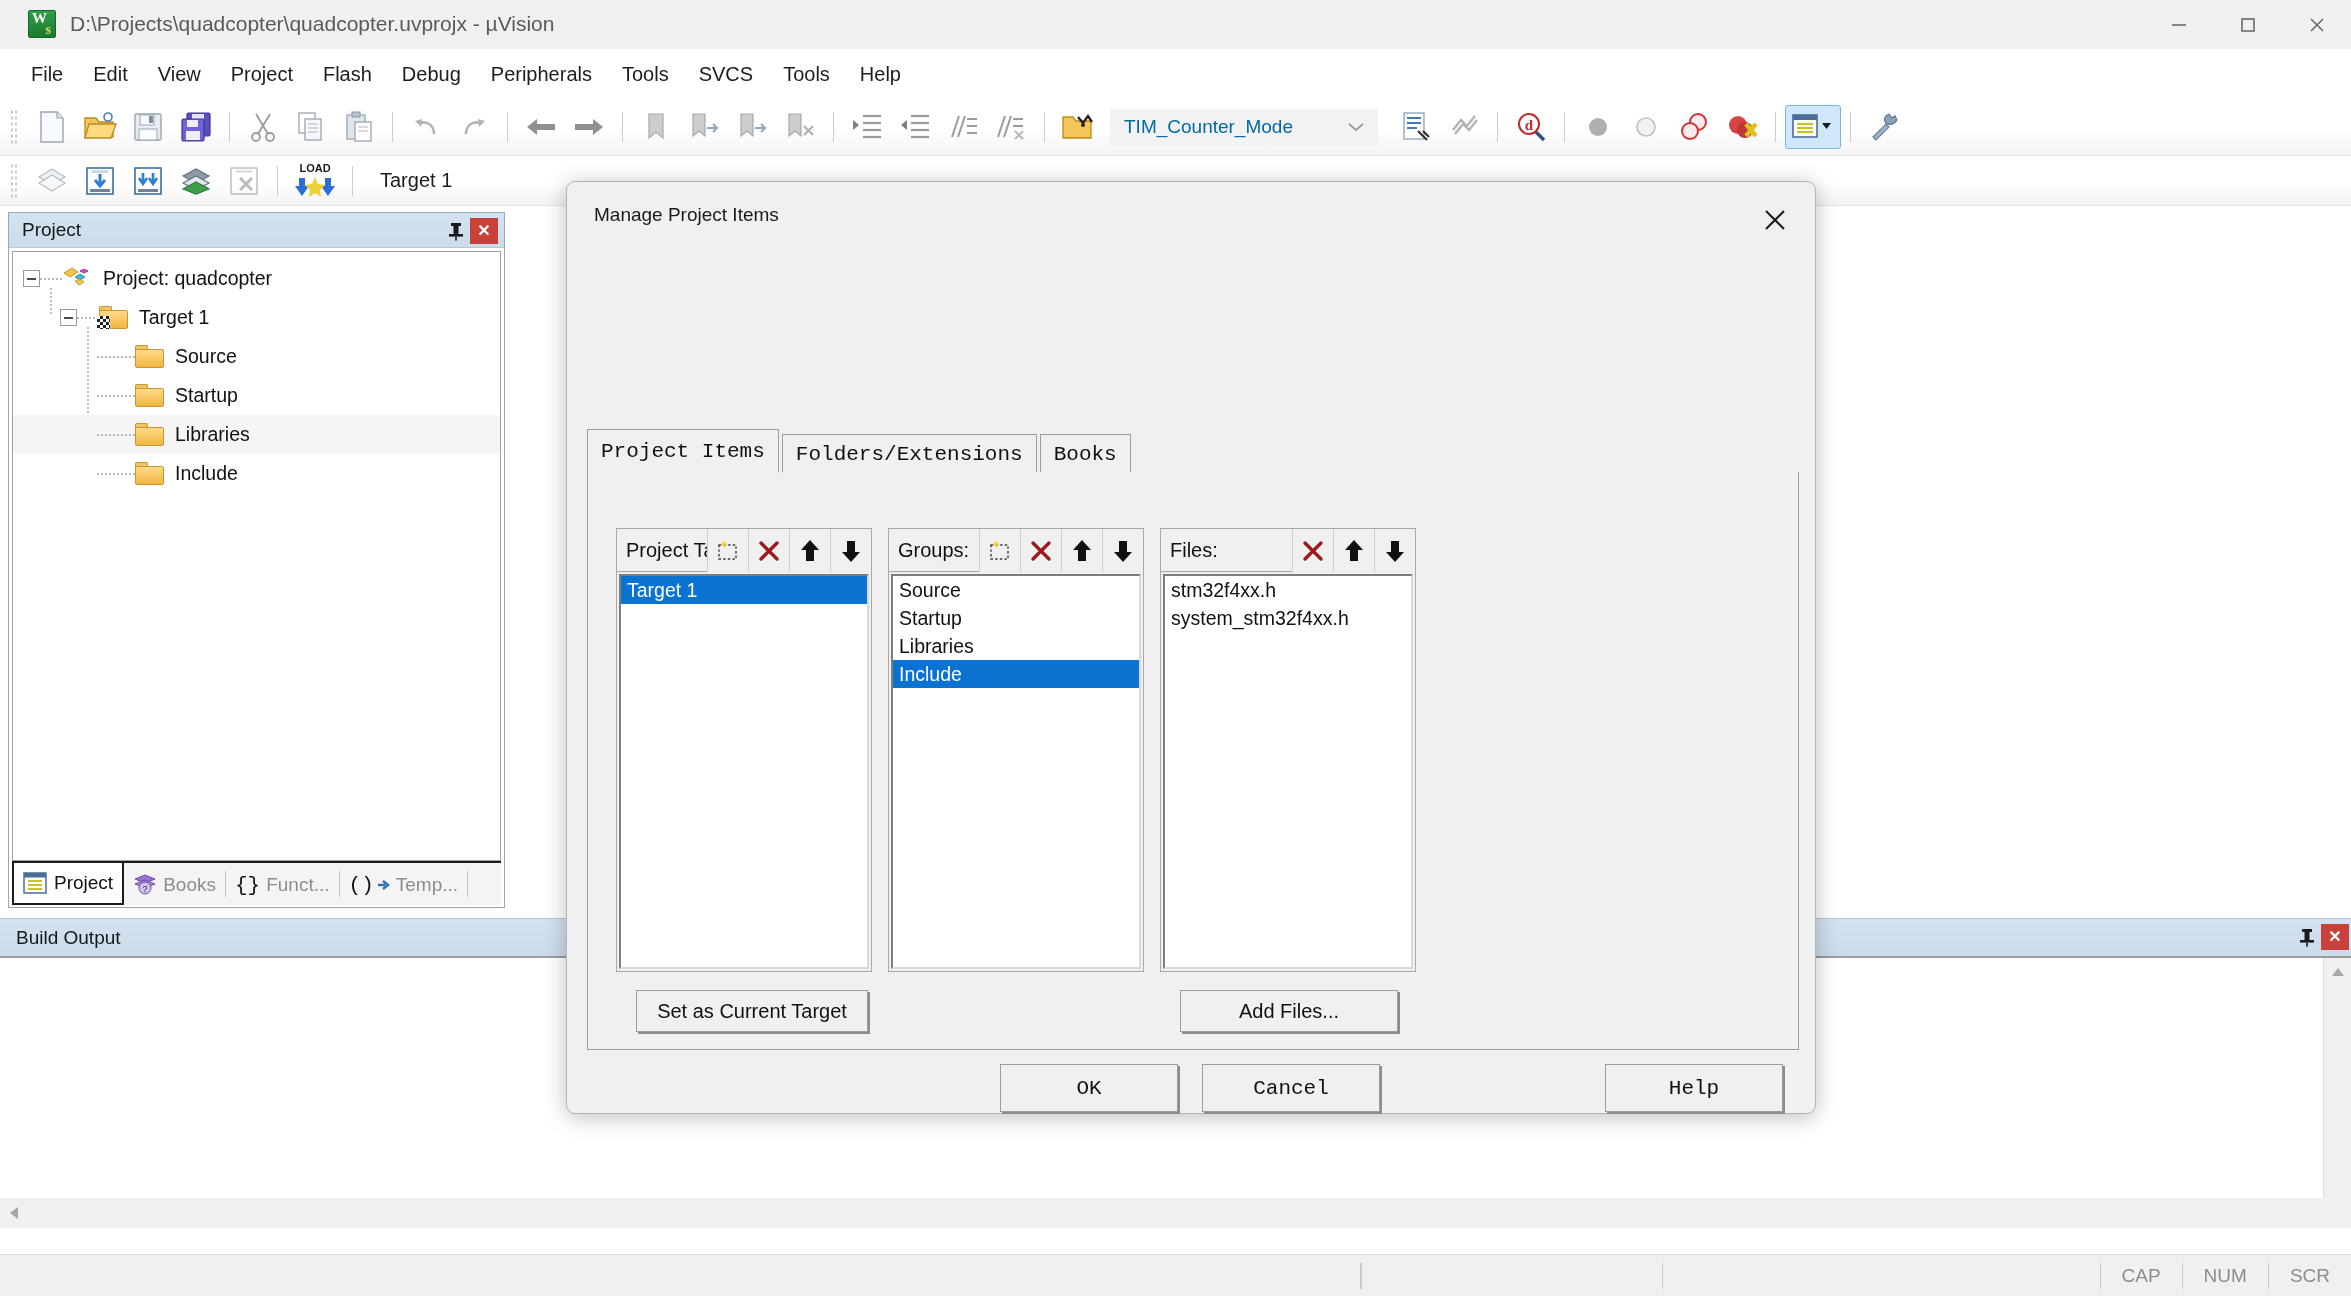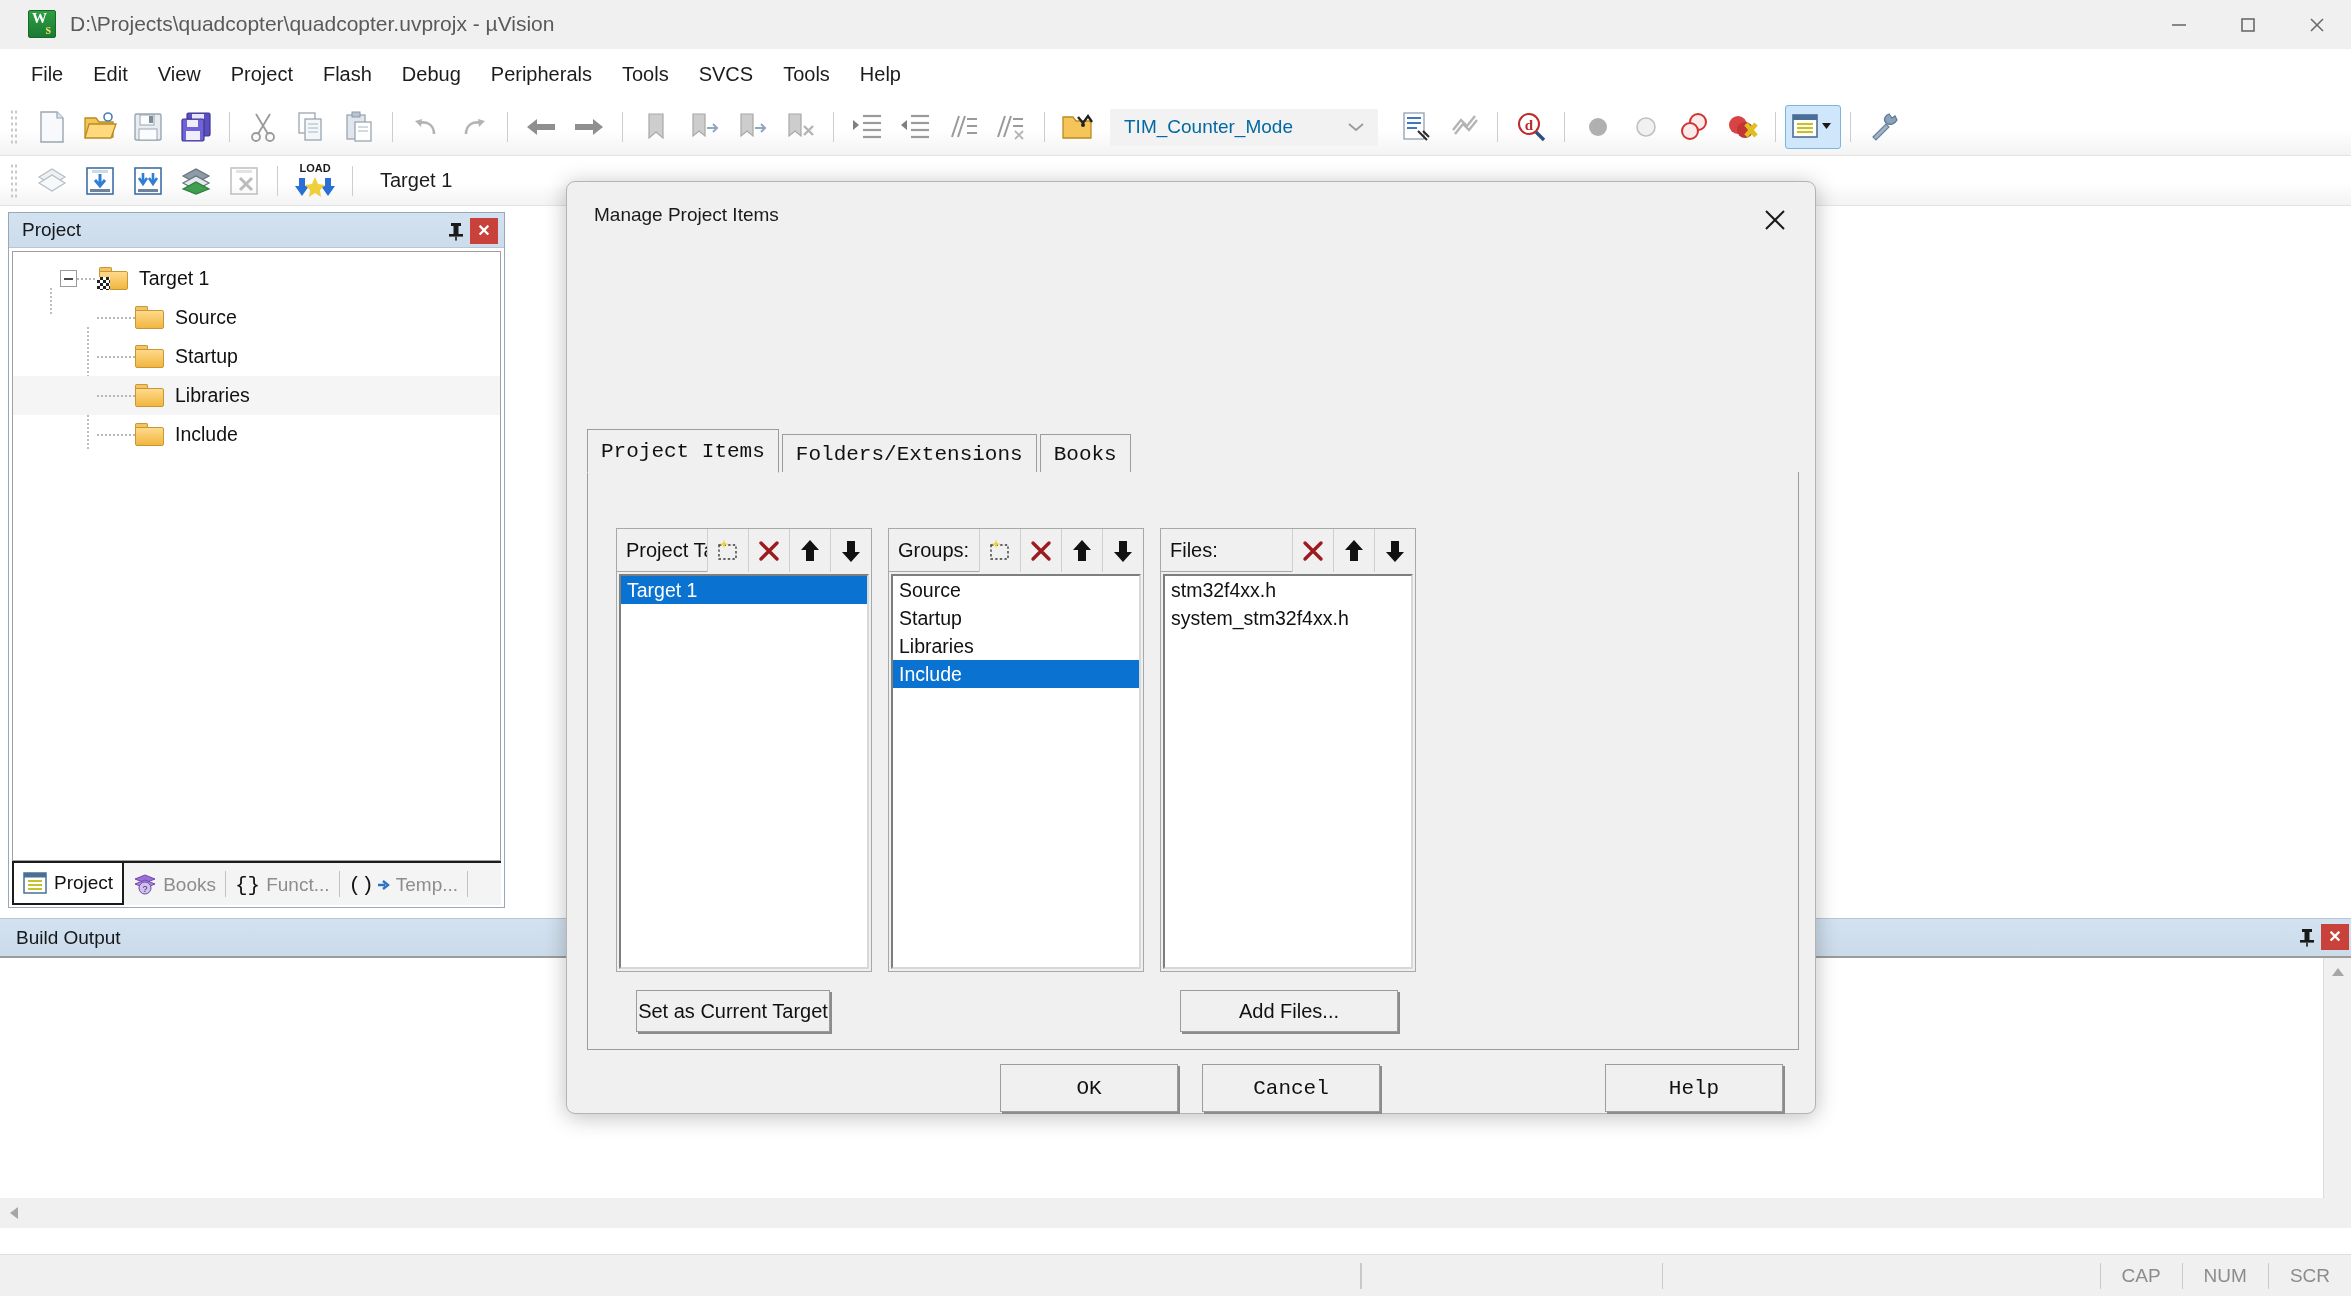--- a/index.html
+++ b/index.html
@@ -728,20 +728,33 @@
         </span>
         <span class="cap-close">✕</span>
       </span>
     </div>
 
     <div class="tree">
 
       <div class="vline" style="left:37px; top:36px; height:26px;"></div>
       <div class="vline" style="left:74px; top:75px; height:122px;"></div>
 
+      <div class="tnode" style="padding-left:10px">
+        <span class="tgl"></span>
+        <span class="dots"></span>
+        <span class="proj-icon">
+          <svg width="30" height="25" viewBox="0 0 30 25">
+            <path d="M2 7 L10 2 L16 6 L8 11 Z" fill="#f2c64a" stroke="#c09a20" stroke-width="1"></path>
+            <path d="M13 11 L18 8 L23 11 L18 14 Z" fill="#3fb5d8" stroke="#2690ae" stroke-width="0.9"></path>
+            <path d="M18 5 L22 3 L26 5 L22 7 Z" fill="#d14bc4" stroke="#a62f99" stroke-width="0.9"></path>
+            <path d="M13 15 L18 13 L22 16 L17 19 Z" fill="#f2c64a" stroke="#c09a20" stroke-width="0.9"></path>
+          </svg>
+        </span>
+        <span class="tlabel">Project: quadcopter</span>
+      </div>
 
       <div class="tnode" style="padding-left:47px">
         <span class="tgl"></span>
         <span class="dots"></span>
         <span class="folder">
           <span class="ftab"></span>
             <span class="fbody"></span>
           <span class="chk"></span>
         </span>
         <span class="tlabel">Target 1</span>
@@ -973,21 +986,21 @@
                 </svg>
             </span>
           </span>
         </div>
         <div class="listbox">
           <div class="litem">stm32f4xx.h</div>
           <div class="litem">system_stm32f4xx.h</div>
         </div>
       </div>
 
-      <div class="dbtn" style="left:48px; top:518px; width:194px; height:42px;">Set as Current Target</div>
+      <div class="dbtn" style="left:48px; top:518px; width:232px; height:42px;">Set as Current Target</div>
       <div class="dbtn" style="left:592px; top:518px; width:218px; height:42px;">Add Files...</div>
     </div>
 
     <div class="dbtn mono" style="left:433px; top:882px; width:178px; height:48px;">OK</div>
     <div class="dbtn mono" style="left:635px; top:882px; width:178px; height:48px;">Cancel</div>
     <div class="dbtn mono" style="left:1038px; top:882px; width:178px; height:48px;">Help</div>
   </div>
 
 </div>
 

